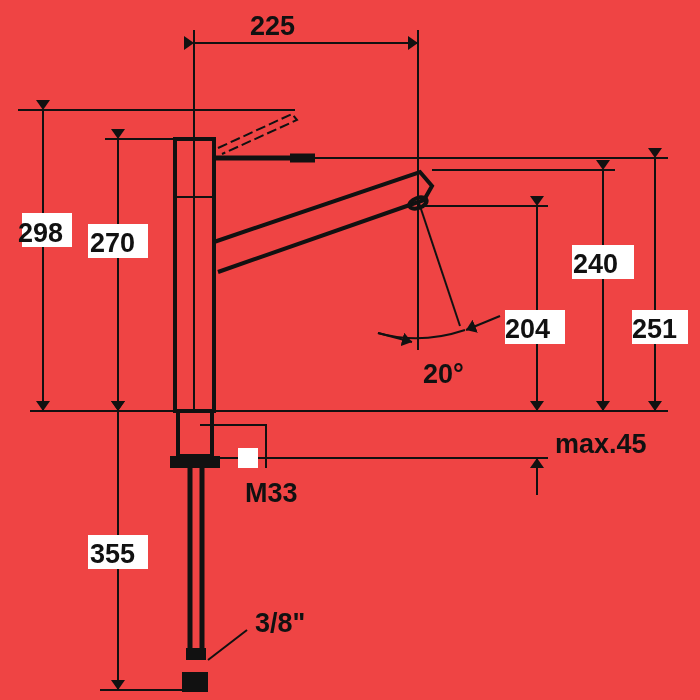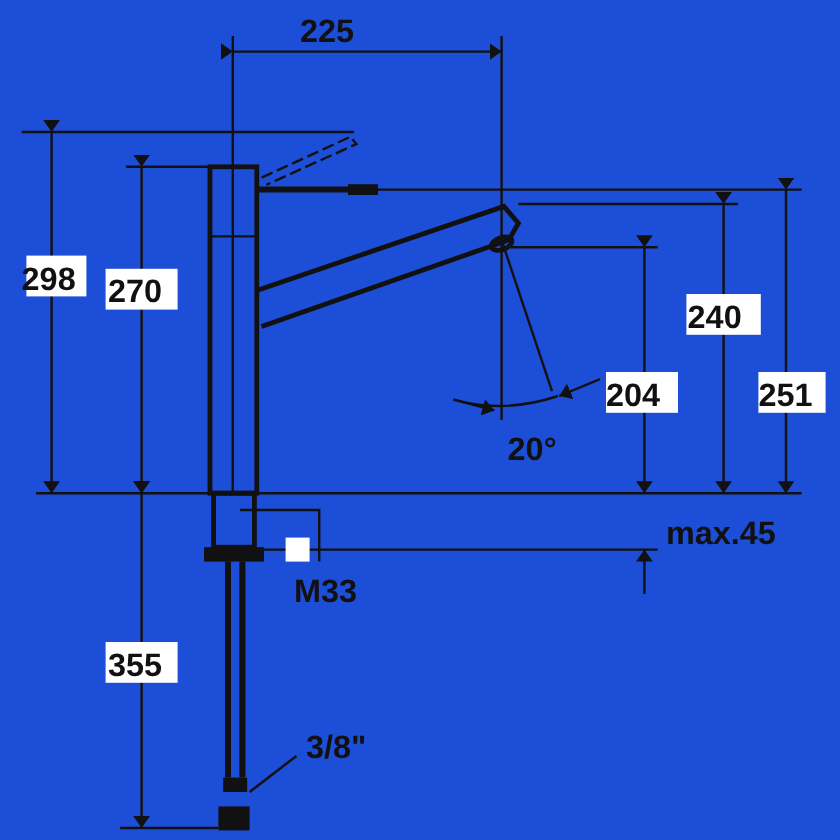--- a/index.html
+++ b/index.html
@@ -1,16 +1,16 @@
 <!DOCTYPE html>
 <html><head>
 <meta charset="utf-8">
 <style>
   html,body{margin:0;padding:0;background:#fff;}
-  #canvas{width:700px;height:700px;position:relative;overflow:hidden;background:#1d4ed8;}
+  #canvas{width:700px;height:700px;position:relative;overflow:hidden;background:#ef4444;}
   svg{position:absolute;left:0;top:0;}
   .lbl{font-family:"Liberation Sans",sans-serif;font-weight:bold;font-size:27px;fill:#111;}
   .thin{stroke:#111;stroke-width:2;fill:none;}
   .thick{stroke:#111;stroke-width:4;fill:none;}
 </style>
 </head>
 <body>
 
 <div id="canvas">
 <svg width="700" height="700" viewBox="0 0 700 700">

